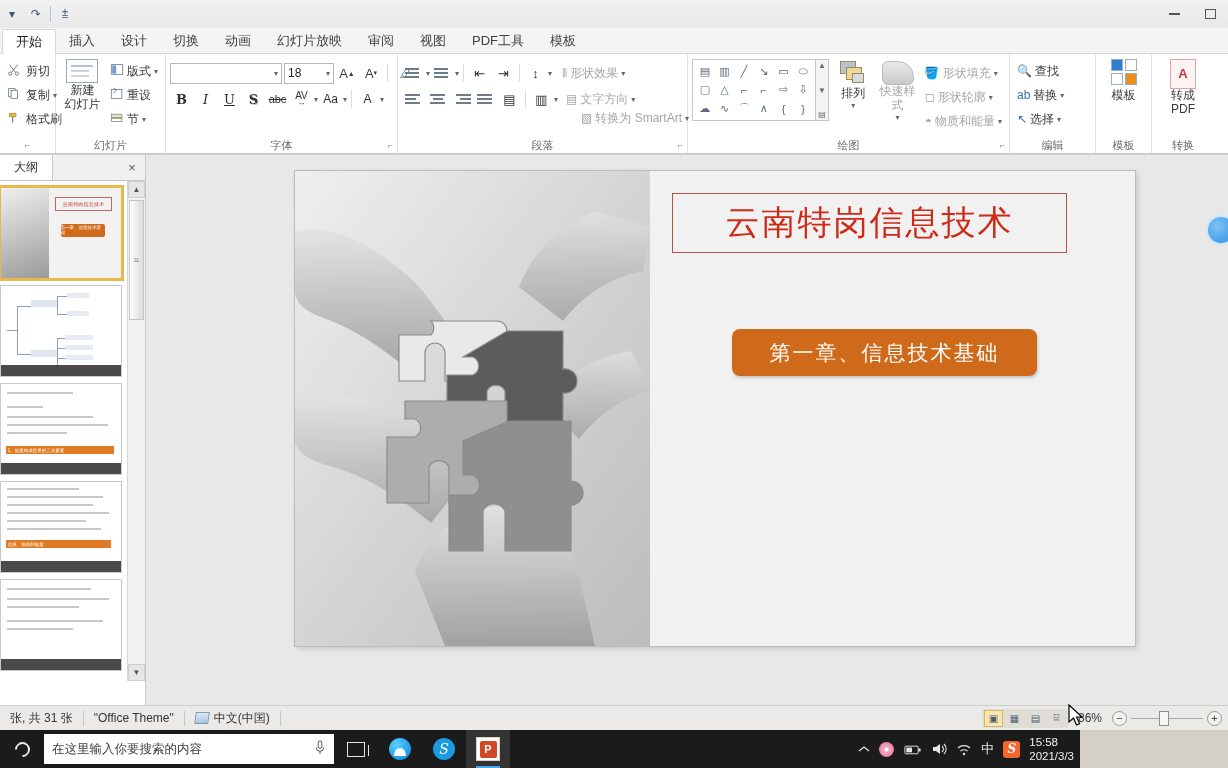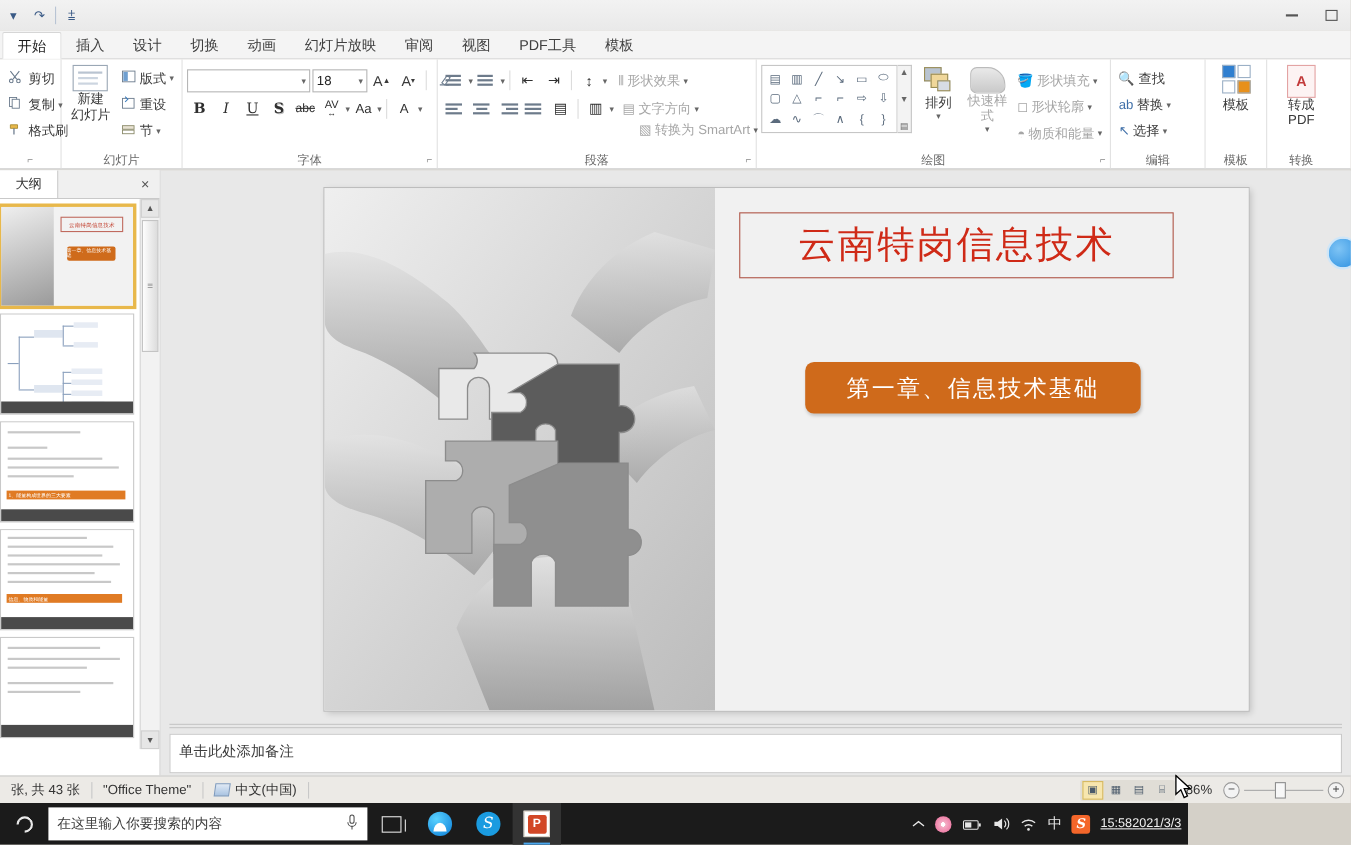--- a/index.html
+++ b/index.html
@@ -273,22 +273,22 @@
     display: flex; align-items: center; justify-content: center; color: #fff;
     font-family: "DejaVu Serif", serif; font-size: 14px; font-style: italic; }
   .ic-ppt { width: 24px; height: 24px; background: #fff; border: 1px solid #d9d2c8;
     display: flex; align-items: center; justify-content: center; }
   .ic-ppt i { width: 17px; height: 17px; background: #d24726; color: #fff; font-size: 11px;
     display: flex; align-items: center; justify-content: center; font-weight: bold;
     font-family: "Liberation Sans", sans-serif; font-style: normal; border-radius: 2px; }
   .tray { margin-left: auto; display: flex; align-items: center; gap: 9px; padding-right: 4px;
     color: #e9e9e9; font-size: 12px; }
   .tray .ti { display: flex; align-items: center; justify-content: center; }
-  .clock { display: flex; flex-direction: row; align-items: center; line-height: 1.25;
-    font-size: 11.5px; color: #f0f0f0; padding-right: 2px; text-decoration: underline; }
+  .clock { display: flex; flex-direction: column; align-items: flex-start; line-height: 1.25;
+    font-size: 11.5px; color: #f0f0f0; padding-right: 2px; }
   .sogou-s { width: 17px; height: 17px; background: #f4662a; border-radius: 3px; color: #fff;
     font-family: "DejaVu Serif", serif; font-style: italic; font-weight: bold; font-size: 12px;
     display: flex; align-items: center; justify-content: center; }
   .flower { width: 15px; height: 15px; border-radius: 50%;
     background: radial-gradient(circle at 50% 50%, #fff 18%, #f3aec4 20%, #ef7fa8 70%); }
 </style>
 </head>
 <body>
 
 <div id="app">
@@ -775,33 +775,24 @@
             <span>云南特岗信息技术</span>
           </div>
           <div class="slide-sub">
             <span>第一章、信息技术基础</span>
           </div>
         </div>
       </div>
       <div class="bubble"></div>
     </div>
 
-    <div class="notes">
-      <div class="notes-split">
-          <i></i>
-          <i></i>
-        </div>
-      <div class="notes-inner">
-        <span>单击此处添加备注</span>
-      </div>
-    </div>
   </div>
 
   <div class="statusbar">
-    <div class="sb-item">张, 共 43 张</div>
+    <div class="sb-item">张, 共 31 张</div>
     <div class="sb-sep"></div>
     <div class="sb-item">"Office Theme"</div>
     <div class="sb-sep"></div>
     <div class="sb-item">
       <span class="lang-ico"></span>
       <span>中文(中国)</span>
     </div>
     <div class="sb-sep"></div>
     <div class="sb-right">
       <div class="viewbtns">

